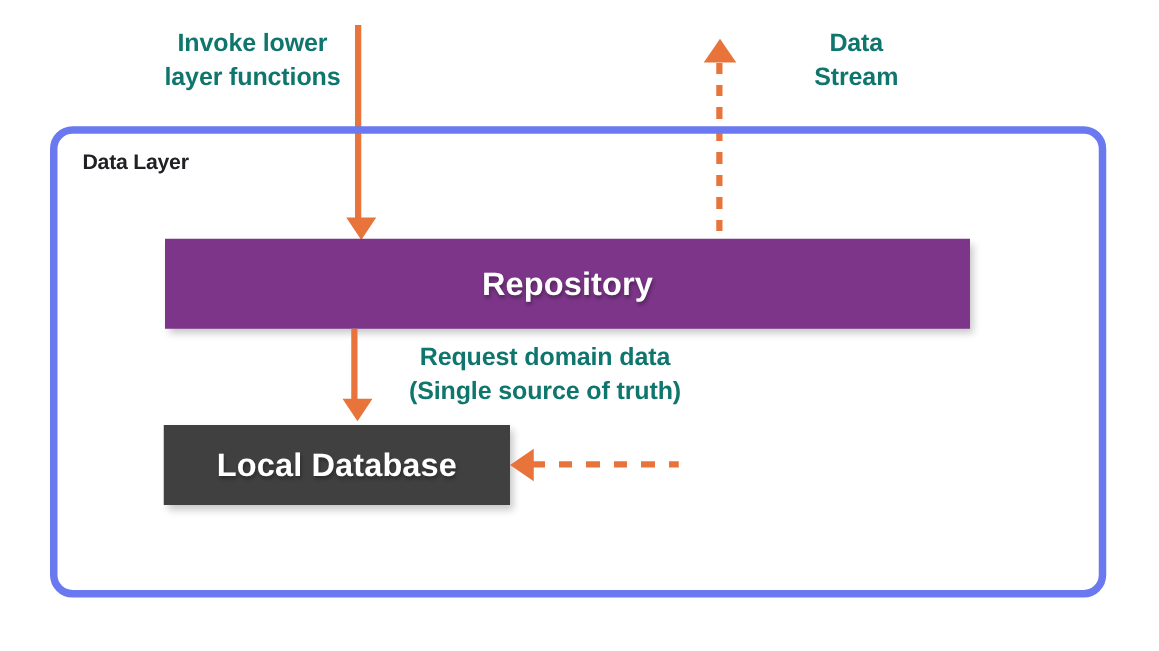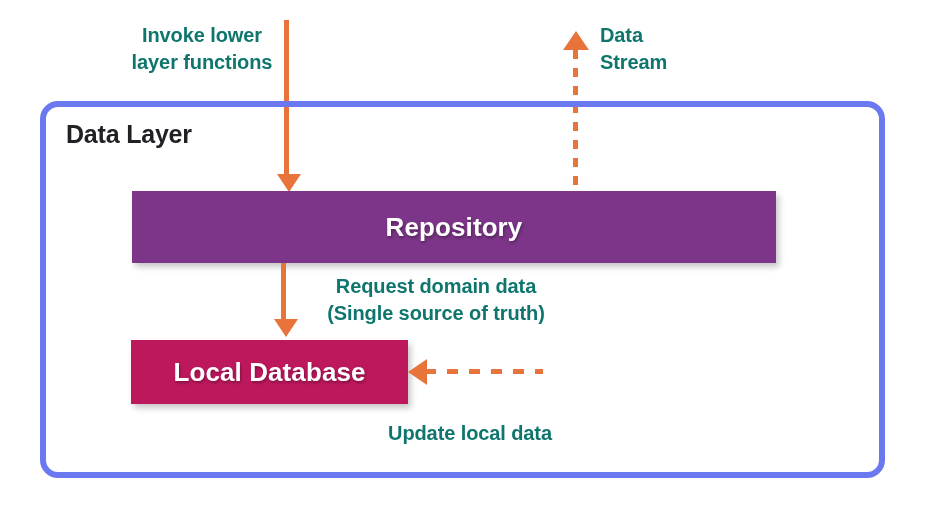--- a/index.html
+++ b/index.html
@@ -28,21 +28,21 @@
     height: 377px;
     box-sizing: border-box;
     border: 6px solid #6B79F0;
     border-radius: 18px;
     background: transparent;
   }
   .layer-title {
     position: absolute;
     left: 66px;
     top: 120px;
-    font-size: 25px;
+    font-size: 17px;
     font-weight: bold;
     color: #202124;
     letter-spacing: -0.2px;
     white-space: nowrap;
   }
 
   
   .node {
     position: absolute;
     box-sizing: border-box;
@@ -61,21 +61,21 @@
     top: 191px;
     width: 644px;
     height: 72px;
     background: #7C3588;
   }
   .node-localdb {
     left: 131px;
     top: 340px;
     width: 277px;
     height: 64px;
-    background: #be185d;
+    background: #404040;
   }
   .node-network {
     left: 540px;
     top: 340px;
     width: 258px;
     height: 64px;
     background: #EDBE46;
   }
 
   
@@ -91,21 +91,21 @@
   }
   .label-invoke {
     left: 72px;
     top: 22px;
     width: 260px;
   }
   .label-stream {
     left: 600px;
     top: 22px;
     width: 170px;
-    text-align: left;
+    text-align: center;
   }
   .label-request {
     left: 296px;
     top: 273px;
     width: 280px;
   }
   .label-update {
     left: 340px;
     top: 420px;
     width: 260px;
@@ -209,15 +209,14 @@
   <div class="node node-localdb">
     <span>Local Database</span>
   </div>
 
 
   <div class="arrow">
     <div class="arrow-shaft-h dashed a4-shaft"></div>
     <div class="head-left a4-head"></div>
   </div>
 
-  <div class="label label-update">Update local data</div>
 
 </div>
 
 </body></html>

